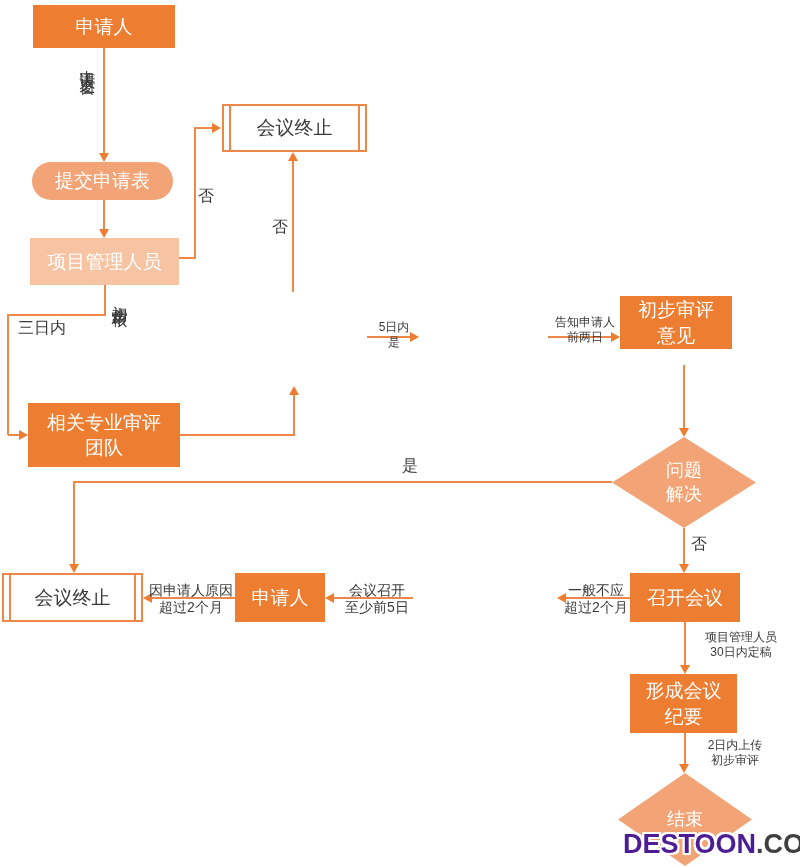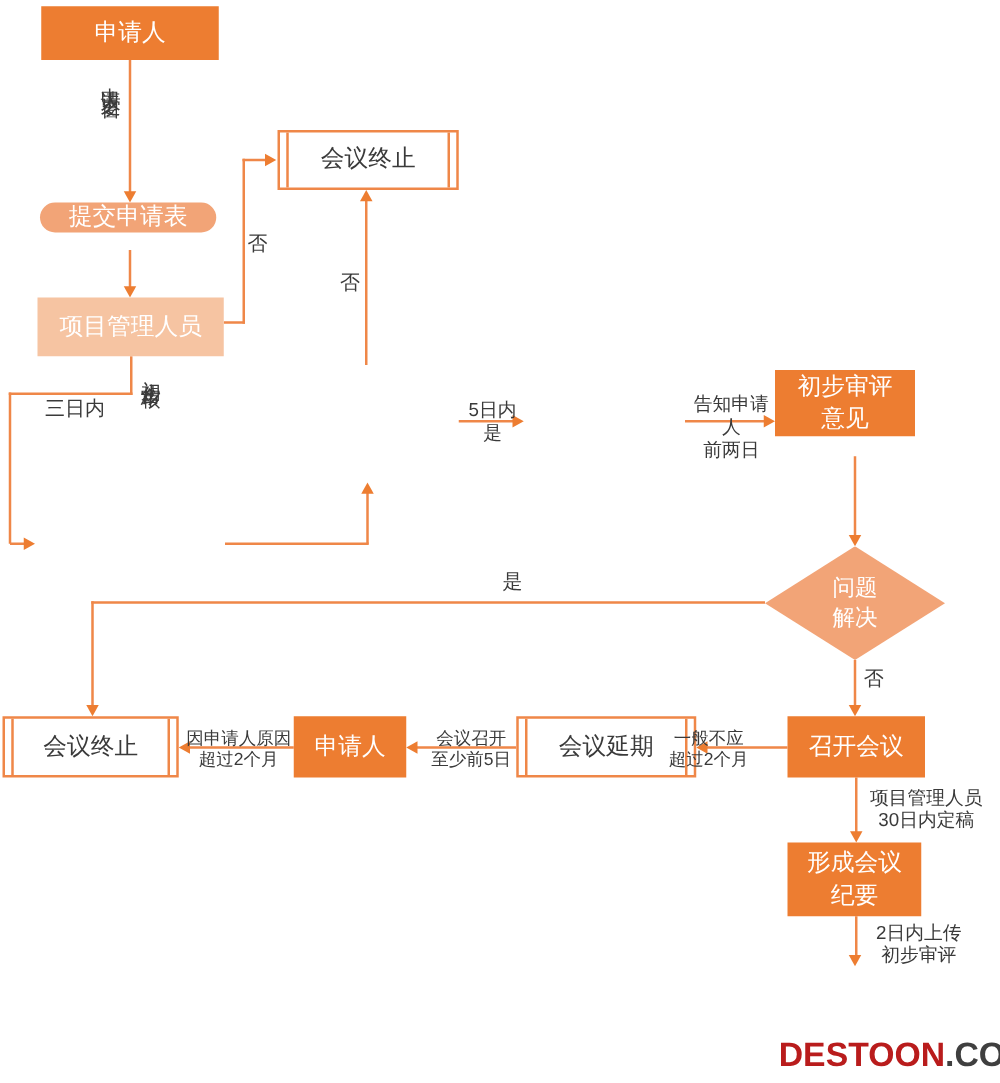--- a/index.html
+++ b/index.html
@@ -33,33 +33,33 @@
   .node.pill{background:var(--mid);border-radius:19px;}
   .node.pbox{background:#fff;border:2px solid var(--line);color:var(--ink);}
   .node.pbox::before,.node.pbox::after{content:"";position:absolute;top:0;bottom:0;width:2px;background:var(--line);}
   .node.pbox::before{left:5px;}
   .node.pbox::after{right:5px;}
   .diamond{position:absolute;display:flex;align-items:center;justify-content:center;
            text-align:center;white-space:pre-line;line-height:1.3;font-size:18px;color:#fff;
            background:var(--mid);clip-path:polygon(50% 0,100% 50%,50% 100%,0 50%);}
 
   
-  .elabel{position:absolute;color:var(--ink);font-size:15px;line-height:1.22;
+  .elabel{position:absolute;color:var(--ink);font-size:12px;line-height:1.22;
           text-align:center;white-space:pre-line;}
   .elabel.sm{font-size:14px;}
   .elabel.single{font-size:16px;}
   .vlabel{position:absolute;color:var(--ink);font-size:16px;writing-mode:vertical-rl;
           letter-spacing:2px;line-height:1.1;}
 
   
   .watermark{position:absolute;left:623px;top:829px;font-size:27px;font-weight:bold;
              letter-spacing:0px;white-space:nowrap;
              text-shadow:-2px -2px 0 #fff,2px -2px 0 #fff,-2px 2px 0 #fff,2px 2px 0 #fff,
                          0 -2px 0 #fff,0 2px 0 #fff,-2px 0 0 #fff,2px 0 0 #fff;}
-  .wm-brand{color:#b91c1c;text-align:center;}
+  .wm-brand{color:#4c1d95;text-align:center;}
   .wm-suffix{color:#3F3F3F;}
 </style>
 </head>
 <body>
 
 <div class="canvas">
 
   <div class="seg v" style="left:103px;top:48px;height:106px"></div>
   <div class="seg v" style="left:103px;top:200px;height:30px"></div>
   <div class="seg h" style="left:179px;top:257px;width:17px"></div>
@@ -95,46 +95,48 @@
   <div class="ah down" style="left:679px;top:428px"></div>
   <div class="ah down" style="left:69px;top:564px"></div>
   <div class="ah down" style="left:679px;top:564px"></div>
   <div class="ah left" style="left:557px;top:593px"></div>
   <div class="ah left" style="left:325px;top:593px"></div>
   <div class="ah left" style="left:143px;top:593px"></div>
   <div class="ah down" style="left:680px;top:665px"></div>
   <div class="ah down" style="left:679px;top:764px"></div>
 
   <div class="node dark" style="left:33px;top:5px;width:142px;height:43px"><span>申请人</span></div>
-  <div class="node pill" style="left:32px;top:162px;width:141px;height:24px"><span>提交申请表</span></div>
+  <div class="node pill" style="left:32px;top:162px;width:141px;height:38px"><span>提交申请表</span></div>
   <div class="node light" style="left:30px;top:238px;width:149px;height:47px"><span>项目管理人员</span></div>
+  <div class="node dark" style="left:28px;top:403px;width:152px;height:64px"><span>相关专业审评
+团队</span></div>
   <div class="node pbox" style="left:222px;top:104px;width:145px;height:48px"><span>会议终止</span></div>
   <div class="node dark" style="left:620px;top:296px;width:112px;height:53px"><span>初步审评
 意见</span></div>
   <div class="diamond" style="left:612px;top:437px;width:144px;height:91px"><span>问题
 解决</span></div>
   <div class="node dark" style="left:630px;top:573px;width:110px;height:49px"><span>召开会议</span></div>
-  <div class="node pbox" style="left:413px;top:573px;width:144px;height:49px"><span>会议延期</span></div>
   <div class="node dark" style="left:235px;top:573px;width:90px;height:49px"><span>申请人</span></div>
   <div class="node pbox" style="left:2px;top:573px;width:141px;height:49px"><span>会议终止</span></div>
   <div class="node dark" style="left:630px;top:674px;width:107px;height:59px"><span>形成会议
 纪要</span></div>
+  <div class="diamond" style="left:618px;top:773px;width:134px;height:93px"><span>结束</span></div>
 
   <div class="vlabel" style="left:79px;top:57px">申请人之窗</div>
   <div class="elabel single" style="left:198px;top:186px">否</div>
   <div class="elabel single" style="left:272px;top:217px">否</div>
-  <div class="elabel single" style="left:36px;top:318px">三日内</div>
+  <div class="elabel single" style="left:18px;top:318px">三日内</div>
   <div class="vlabel" style="left:111px;top:292px">初步审核</div>
   <div class="elabel" style="left:368px;top:320px;width:52px">5日内
 是</div>
   <div class="elabel" style="left:551px;top:315px;width:68px">告知申请人
 前两日</div>
   <div class="elabel single" style="left:402px;top:456px">是</div>
   <div class="elabel single" style="left:691px;top:534px">否</div>
-  <div class="elabel sm" style="left:532px;top:582px;width:70px">一般不应
+  <div class="elabel sm" style="left:561px;top:582px;width:70px">一般不应
 超过2个月</div>
   <div class="elabel sm" style="left:341px;top:582px;width:72px">会议召开
 至少前5日</div>
   <div class="elabel sm" style="left:145px;top:582px;width:92px">因申请人原因
 超过2个月</div>
   <div class="elabel" style="left:690px;top:630px;width:102px">项目管理人员
 30日内定稿</div>
   <div class="elabel" style="left:690px;top:738px;width:90px">2日内上传
 初步审评</div>
 

